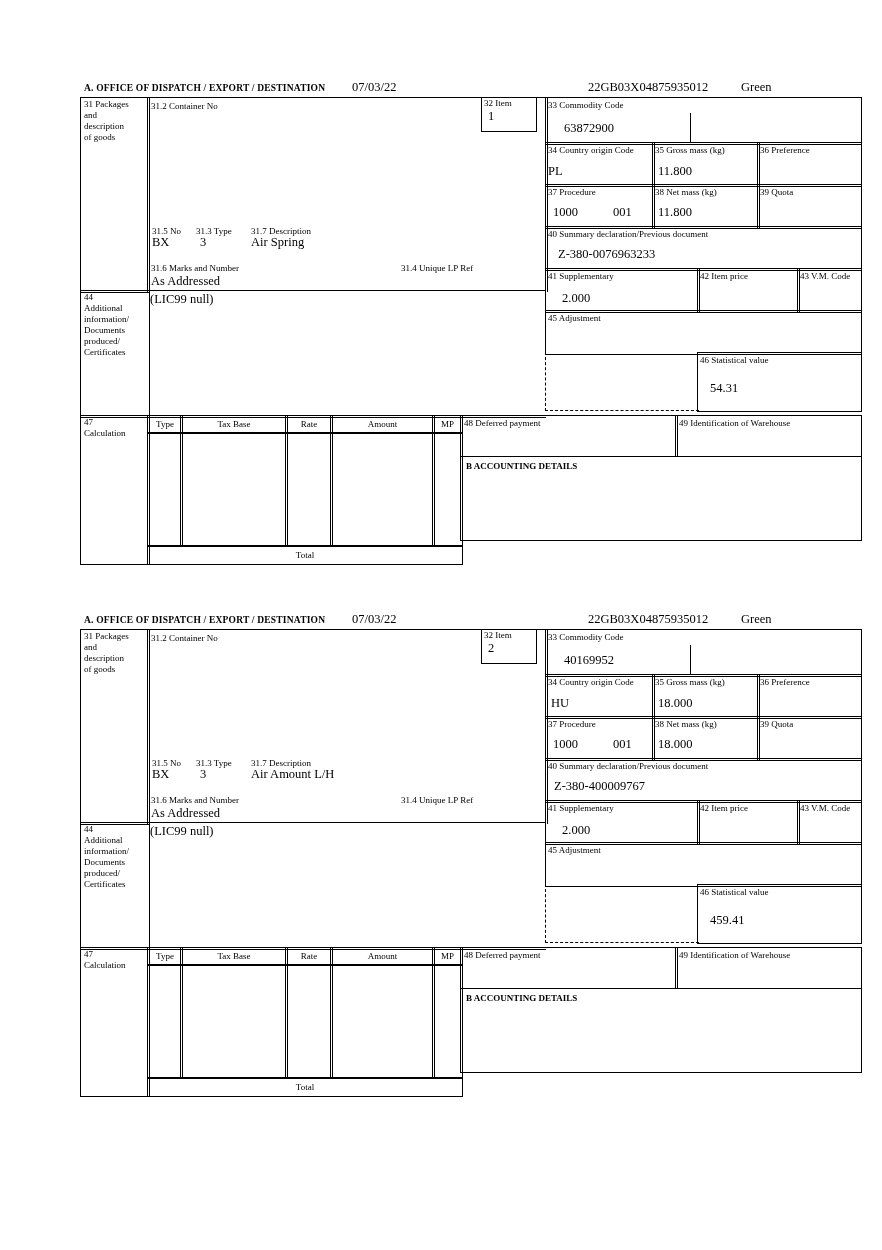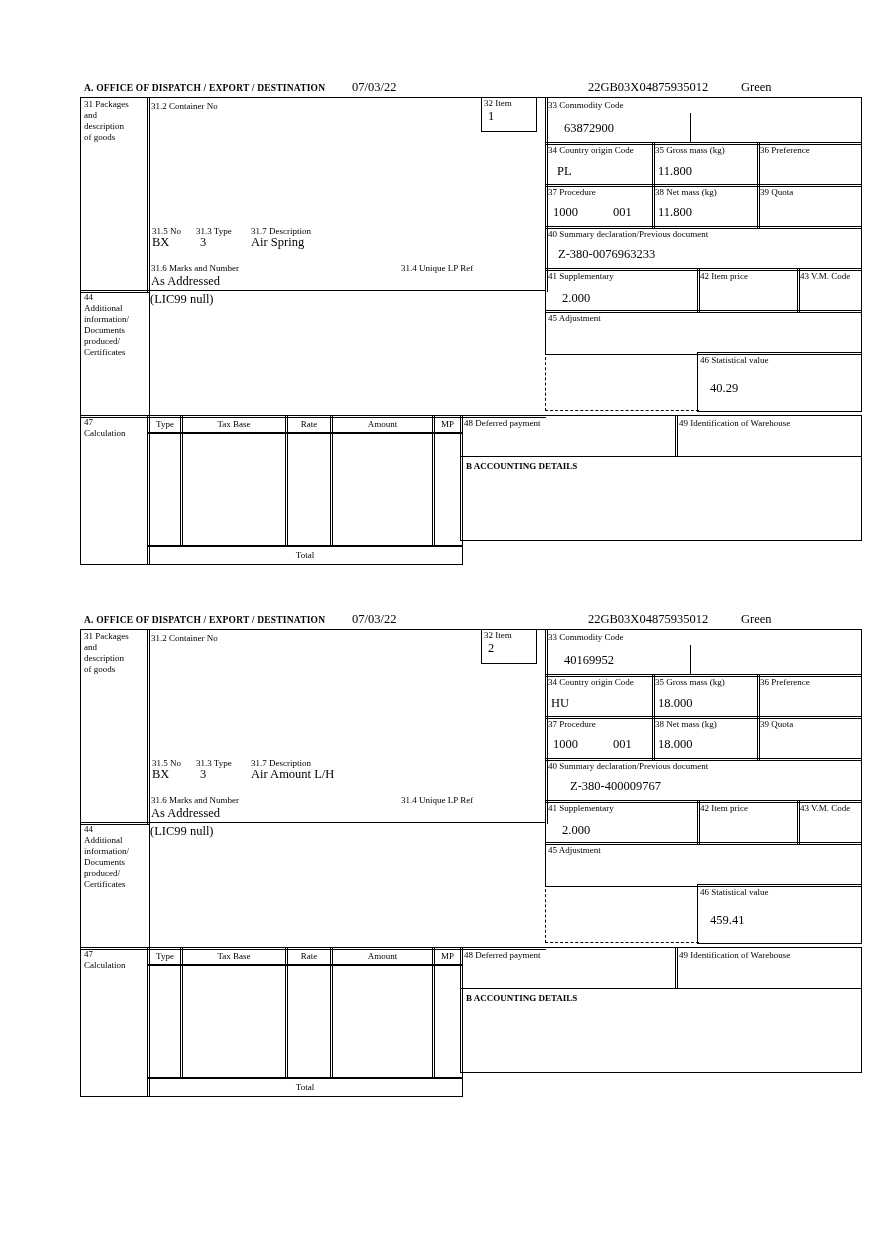--- a/index.html
+++ b/index.html
@@ -67,21 +67,21 @@
     </div>
 
     <div class="box" style="left:465px;top:17px;width:315px;height:46px;">
       <span class="lbl abs" style="left:2px;top:2px;">33 Commodity Code</span>
       <span class="val abs" style="left:18px;top:24px;">63872900</span>
       <span class="tick" style="left:144px;top:15px;height:30px;"></span>
     </div>
 
     <div class="box" style="left:465px;top:62px;width:108px;height:43px;">
       <span class="lbl abs" style="left:2px;top:2px;">34 Country origin Code</span>
-      <span class="val abs" style="left:11px;top:22px;">PL</span>
+      <span class="val abs" style="left:2px;top:22px;">PL</span>
     </div>
     <div class="box" style="left:572px;top:62px;width:106px;height:43px;">
       <span class="lbl abs" style="left:2px;top:2px;">35 Gross mass (kg)</span>
       <span class="val abs" style="left:5px;top:22px;">11.800</span>
     </div>
     <div class="box" style="left:677px;top:62px;width:103px;height:43px;">
       <span class="lbl abs" style="left:2px;top:2px;">36 Preference</span>
     </div>
 
     <div class="box" style="left:465px;top:104px;width:108px;height:43px;">
@@ -113,21 +113,21 @@
       <span class="lbl abs" style="left:2px;top:2px;">43 V.M. Code</span>
     </div>
 
     <div class="box" style="left:465px;top:230px;width:315px;height:43px;">
       <span class="lbl abs" style="left:2px;top:2px;">45 Adjustment</span>
     </div>
 
     <div class="abs" style="left:465px;top:272px;width:153px;height:58px;border-left:1px dashed #000;border-bottom:1px dashed #000;"></div>
     <div class="box" style="left:617px;top:272px;width:163px;height:58px;">
       <span class="lbl abs" style="left:2px;top:2px;">46 Statistical value</span>
-      <span class="val abs" style="left:12px;top:29px;">40.29</span>
+      <span class="val abs" style="left:12px;top:29px;">54.31</span>
     </div>
 
     <div class="abs" style="left:67px;top:210px;width:399px;height:126px;border-top:1px solid #000;border-bottom:1px solid #000;">
       <span class="val abs" style="left:3px;top:2px;">(LIC99 null)</span>
     </div>
 
     <div class="box center" style="left:67px;top:335px;width:34px;height:17px;">
       <span class="lbl">Type</span>
     </div>
     <div class="box center" style="left:100px;top:335px;width:106px;height:17px;">
@@ -235,21 +235,21 @@
     <div class="box" style="left:572px;top:104px;width:106px;height:43px;">
       <span class="lbl abs" style="left:2px;top:2px;">38 Net mass (kg)</span>
       <span class="val abs" style="left:5px;top:21px;">18.000</span>
     </div>
     <div class="box" style="left:677px;top:104px;width:103px;height:43px;">
       <span class="lbl abs" style="left:2px;top:2px;">39 Quota</span>
     </div>
 
     <div class="box" style="left:465px;top:146px;width:315px;height:43px;">
       <span class="lbl abs" style="left:2px;top:2px;">40 Summary declaration/Previous document</span>
-      <span class="val abs" style="left:24px;top:21px;">Z-380-400009767</span>
+      <span class="val abs" style="left:8px;top:21px;">Z-380-400009767</span>
     </div>
 
     <div class="box" style="left:465px;top:188px;width:153px;height:43px;">
       <span class="lbl abs" style="left:2px;top:2px;">41 Supplementary</span>
       <span class="val abs" style="left:16px;top:23px;">2.000</span>
     </div>
     <div class="box" style="left:617px;top:188px;width:101px;height:43px;">
       <span class="lbl abs" style="left:2px;top:2px;">42 Item price</span>
     </div>
     <div class="box" style="left:717px;top:188px;width:63px;height:43px;">

